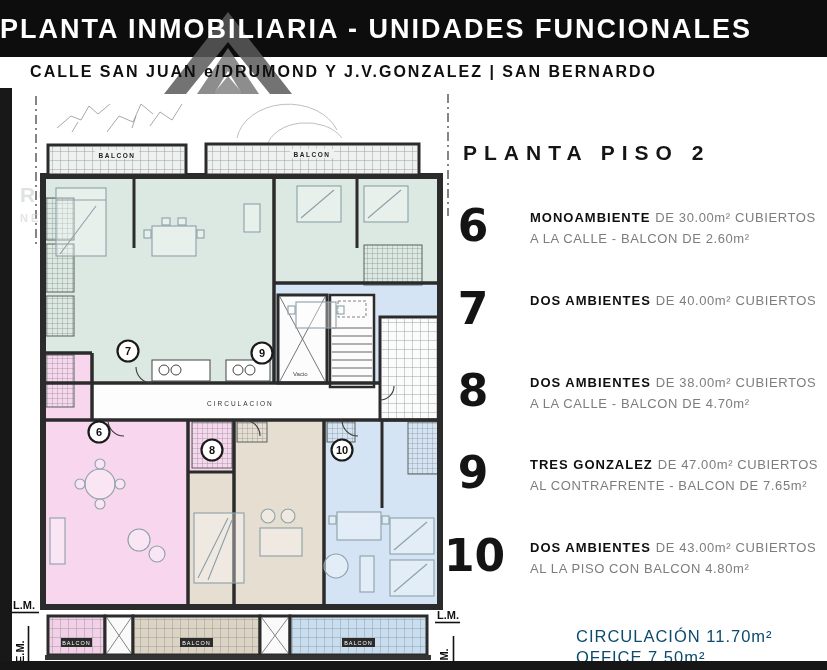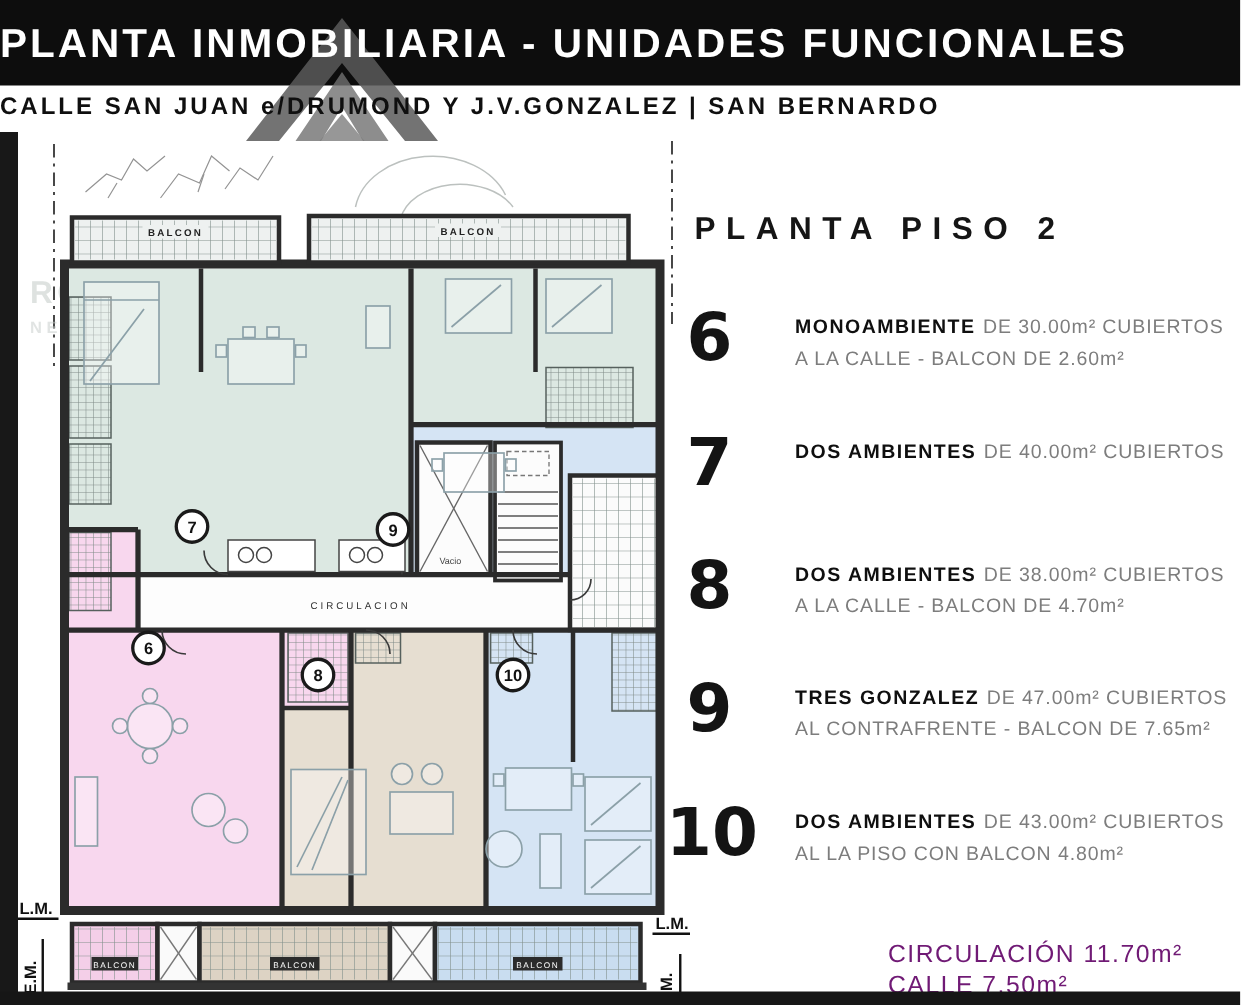--- a/index.html
+++ b/index.html
@@ -3,37 +3,37 @@
 <meta charset="utf-8">
 <style>
   html,body{margin:0;padding:0;background:#fff;}
   #page{position:relative;width:827px;height:670px;background:#ffffff;overflow:hidden;
         font-family:"Liberation Sans",sans-serif;}
   
   .hdr-bar{position:absolute;left:0;top:0;width:827px;height:57px;background:#0d0d0d;z-index:1;}
   .hdr-title{position:absolute;left:0;top:0;width:827px;height:57px;line-height:59px;z-index:3;
              color:#ffffff;font-weight:bold;font-size:27px;letter-spacing:2px;text-align:left;white-space:nowrap;}
   .sub-title{position:absolute;left:0;top:57px;width:657px;height:31px;line-height:30px;z-index:3;
-             color:#0f0f0f;font-weight:bold;font-size:16px;letter-spacing:2px;text-align:left;white-space:nowrap;}
+             color:#0f0f0f;font-weight:bold;font-size:16px;letter-spacing:2px;text-align:right;white-space:nowrap;}
   .logo{position:absolute;left:158px;top:8px;z-index:2;}
   
   .edge-left{position:absolute;left:0;top:88px;width:12px;height:582px;background:#181818;}
   .edge-bottom{position:absolute;left:0;top:661px;width:827px;height:9px;background:#161616;}
   
   .plan{position:absolute;left:12px;top:88px;width:448px;height:582px;}
   
   .leg-title{position:absolute;left:463px;top:141px;font-size:21px;font-weight:bold;letter-spacing:7px;
              color:#151515;white-space:nowrap;}
   .leg-row{position:absolute;left:444px;width:380px;display:flex;align-items:flex-start;}
   .leg-num{width:58px;flex:0 0 58px;font-size:44px;line-height:42px;font-weight:bold;color:#141414;
            text-align:center;font-family:"DejaVu Sans",sans-serif;}
   .leg-text{font-size:13px;color:#7d7d7d;letter-spacing:0.6px;line-height:21px;padding-top:2px;white-space:nowrap;margin-left:28px;}
   .leg-type{color:#0f0f0f;font-weight:bold;letter-spacing:1px;margin-right:5px;}
   .row6{top:205px;} .row7{top:288px;} .row8{top:370px;} .row9{top:452px;} .row10{top:535px;}
-  .leg-footer{position:absolute;left:592px;top:626px;font-size:16.5px;color:#701a75;
+  .leg-footer{position:absolute;left:576px;top:626px;font-size:16.5px;color:#0c4a6e;
               letter-spacing:1px;line-height:21px;white-space:nowrap;}
   text{font-family:"Liberation Sans",sans-serif;}
 </style>
 </head>
 <body>
 
 <div id="page">
 
   <div class="hdr-bar"></div>
   <svg class="logo" width="140" height="86" viewBox="0 0 140 86">
@@ -304,17 +304,17 @@
   <div class="leg-row row10">
     <div class="leg-num">10</div>
     <div class="leg-text">
       <div><span class="leg-type">DOS AMBIENTES</span><span>DE 43.00m² CUBIERTOS</span></div>
       <div>AL LA PISO CON BALCON 4.80m²</div>
     </div>
   </div>
 
   <div class="leg-footer">
     <div>CIRCULACIÓN 11.70m²</div>
-    <div>CALLE 7.50m²</div>
+    <div>OFFICE 7.50m²</div>
   </div>
 
   <div class="edge-bottom"></div>
 </div>
 
 </body></html>

